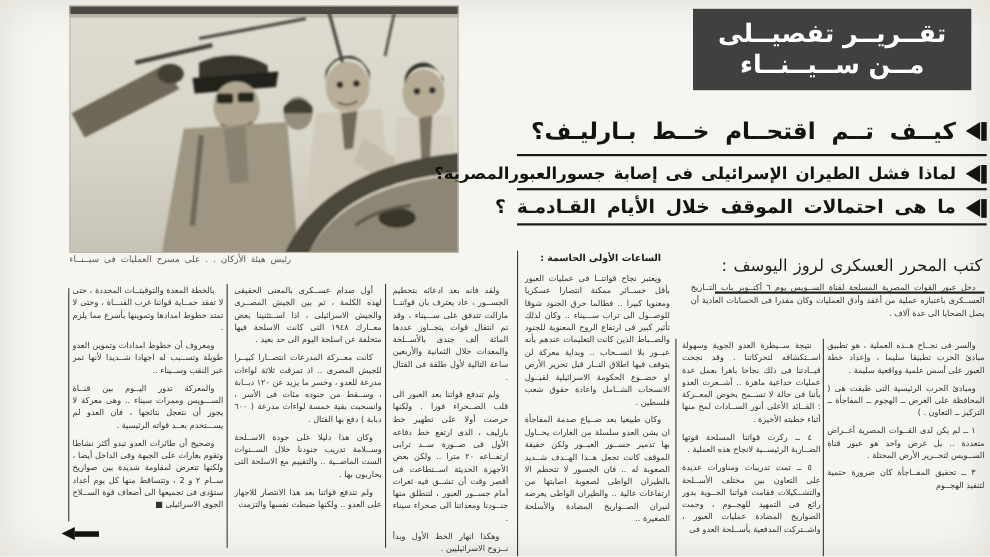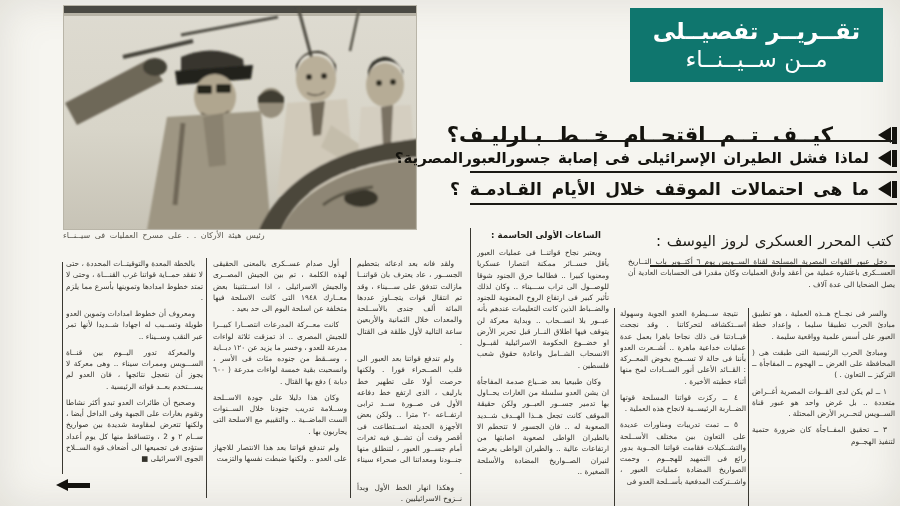--- a/index.html
+++ b/index.html
@@ -6,26 +6,26 @@
   .page{
     position:relative;width:900px;height:506px;overflow:hidden;
     background:#f6f5f0;
     font-family:"DejaVu Sans", sans-serif;
     box-shadow:inset 0 0 40px rgba(120,115,100,.18);
     direction:rtl;
   }
   .abs{position:absolute;}
   
   .masthead{
-    left:630px;top:8px;width:253px;height:74px;background:#0f766e;color:#fff;
+    left:630px;top:8px;width:253px;height:74px;background:#404040;color:#fff;
     display:flex;flex-direction:column;justify-content:center;align-items:center;
     text-align:center;
   }
   .masthead .l1{font-size:23px;font-weight:bold;line-height:1.25;letter-spacing:1px;}
-  .masthead .l2{font-size:23px;font-weight:normal;line-height:1.2;letter-spacing:2px;}
+  .masthead .l2{font-size:23px;font-weight:bold;line-height:1.2;letter-spacing:2px;}
   
   .headline{left:470px;width:427px;display:flex;align-items:center;color:#14130e;font-weight:bold;}
   .hmarker{display:inline-flex;align-items:center;direction:ltr;margin-left:9px;flex:0 0 auto;}
   .hmarker .tri{width:0;height:0;border-top:8px solid transparent;border-bottom:8px solid transparent;border-right:13px solid #14130e;}
   .hmarker .bar{width:5px;height:17px;background:#14130e;margin-left:1px;}
   .h1t{font-size:21px;word-spacing:7px;white-space:nowrap;}
   .h2t{font-size:15px;word-spacing:2px;white-space:nowrap;}
   .h3t{font-size:17px;word-spacing:4px;white-space:nowrap;}
   .hrule{left:470px;width:427px;height:2px;background:#1b1a15;}
   
@@ -106,21 +106,21 @@
       <rect x="0.5" y="0.5" width="353" height="224" fill="none" stroke="#b9b5a8"></rect>
     </svg>
   </div>
   <div class="abs caption">رئيس هيئة الأركان . . على مسرح العمليات فى سيــنــاء</div>
 
   <div class="abs masthead">
     <div class="l1">تقــريــر تفصيــلى</div>
     <div class="l2">مــن ســيــنــاء</div>
   </div>
 
-  <div class="abs headline" style="top:116px;height:38px;gap:36px;">
+  <div class="abs headline" style="top:100px;height:38px;">
     <span class="hmarker">
         <span class="tri"></span>
         <span class="bar"></span>
       </span>
     <span class="h1t">كيــف تــم اقتحــام خــط بـارليـف؟</span>
   </div>
   <div class="abs hrule" style="top:140px;"></div>
 
   <div class="abs headline" style="top:146px;height:24px;align-items:center;">
     <span class="hmarker">

